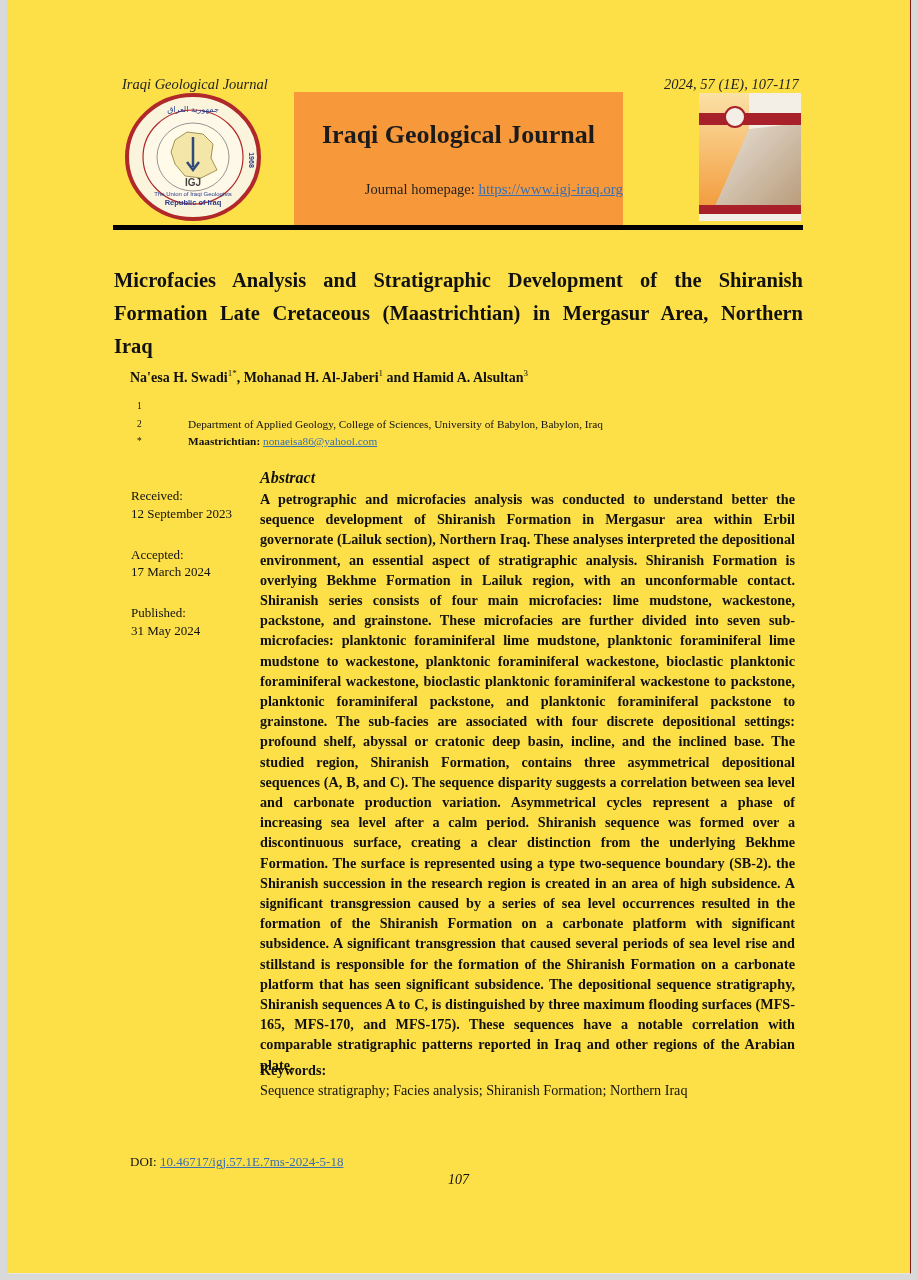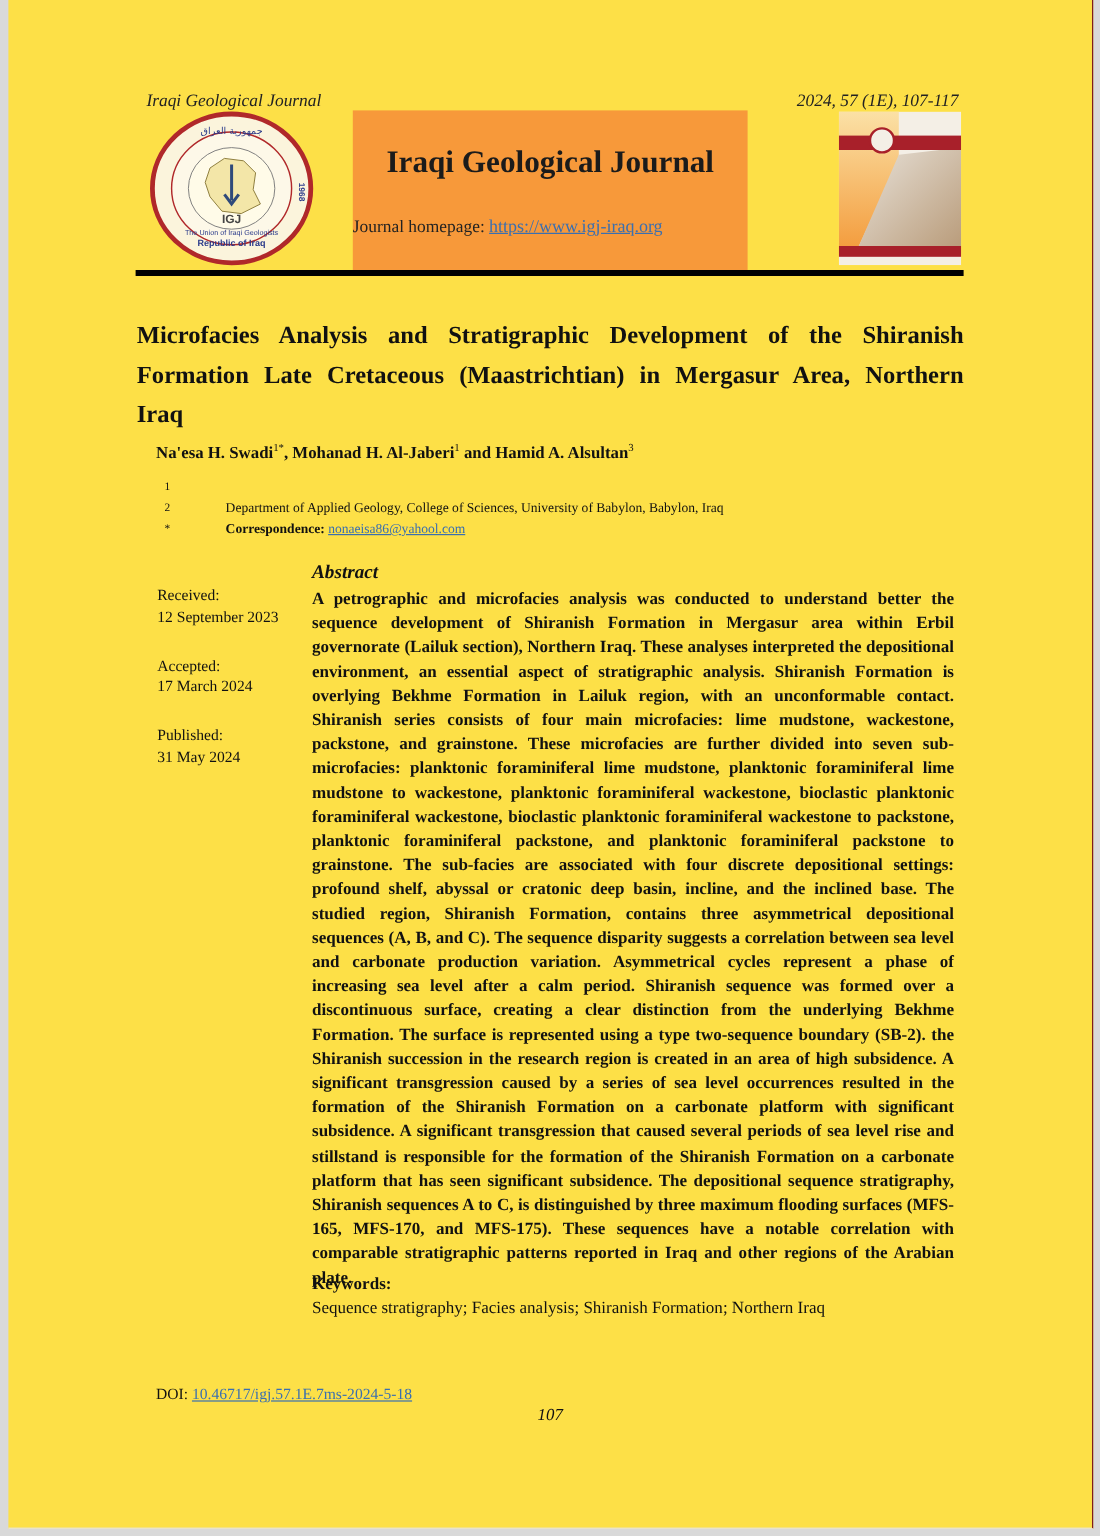--- a/index.html
+++ b/index.html
@@ -21,21 +21,21 @@
 
   .logo { position: absolute; left: 116px; top: 92px; width: 140px; height: 130px; }
   .banner {
     position: absolute; left: 287px; top: 92px; width: 329px; height: 133px;
     background: #f7993a;
   }
   .banner-title {
     position: absolute; left: 0; right: 0; top: 28px; text-align: center;
     font-size: 26px; font-weight: bold; color: #1b1b1b;
   }
-  .banner-home { position: absolute; left: 0; right: 0; top: 89px; text-align: left; font-size: 14.5px; color: #222; }
+  .banner-home { position: absolute; left: 0; right: 0; top: 89px; text-align: right; font-size: 14.5px; color: #222; }
   .banner-home a { color: #3a6fb0; text-decoration: underline; font-size: 15px; }
   .cover { position: absolute; left: 692px; top: 93px; width: 102px; height: 128px; }
   .header-rule { position: absolute; left: 106px; top: 225px; width: 690px; height: 5px; background: #000; }
 
   .title {
     position: absolute; left: 107px; top: 264px; width: 689px;
     font-size: 20.5px; font-weight: bold; line-height: 33px; text-align: justify;
     text-align-last: left; word-spacing: 2px;
   }
   .authors { position: absolute; left: 123px; top: 368px; font-size: 14px; font-weight: bold; }
@@ -122,21 +122,21 @@
   <div class="affils">
     <div class="affil-row">
       <span class="affil-num">1</span>
     </div>
     <div class="affil-row">
       <span class="affil-num">2</span>
       <span>Department of Applied Geology, College of Sciences, University of Babylon, Babylon, Iraq</span>
     </div>
     <div class="affil-row">
       <span class="affil-num">*</span>
-      <span><b>Correspondence: </b><a>nonaeisa86@yahool.com</a></span>
+      <span><b>Maastrichtian: </b><a>nonaeisa86@yahool.com</a></span>
     </div>
   </div>
 
   <div class="dates">
     <div class="lbl">Received:</div>
     <div>12 September 2023</div>
     <div class="lbl">Accepted:</div>
     <div>17 March 2024</div>
     <div class="lbl">Published:</div>
     <div>31 May 2024</div>

